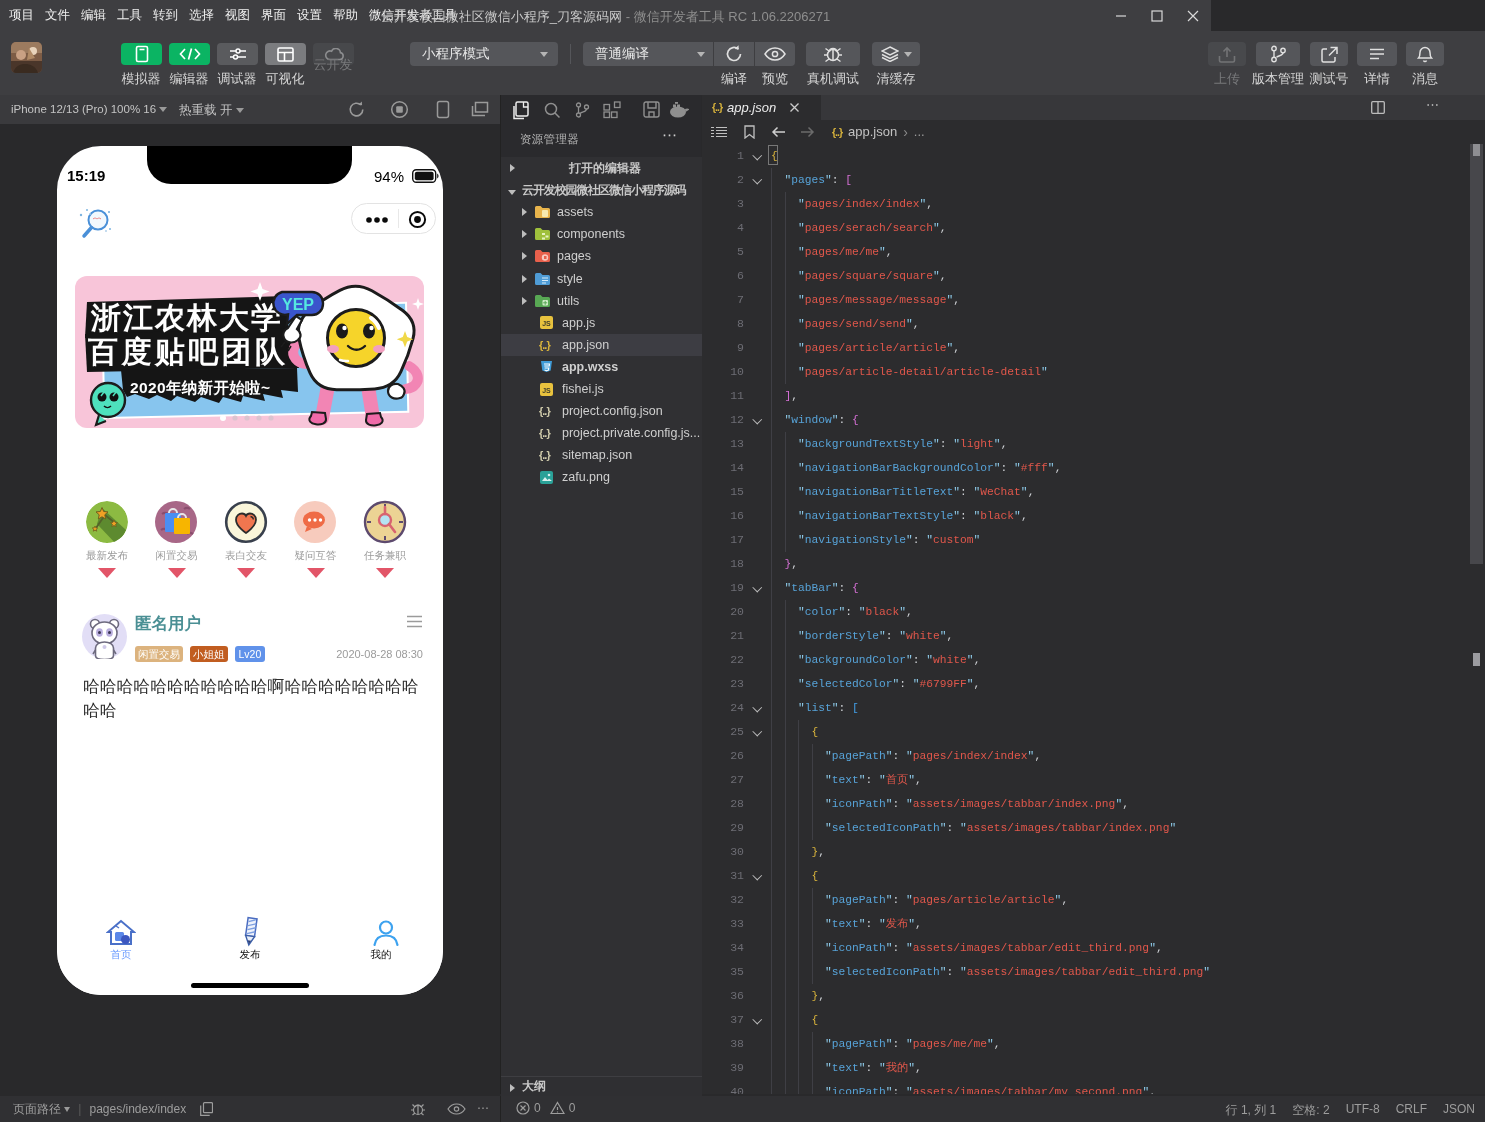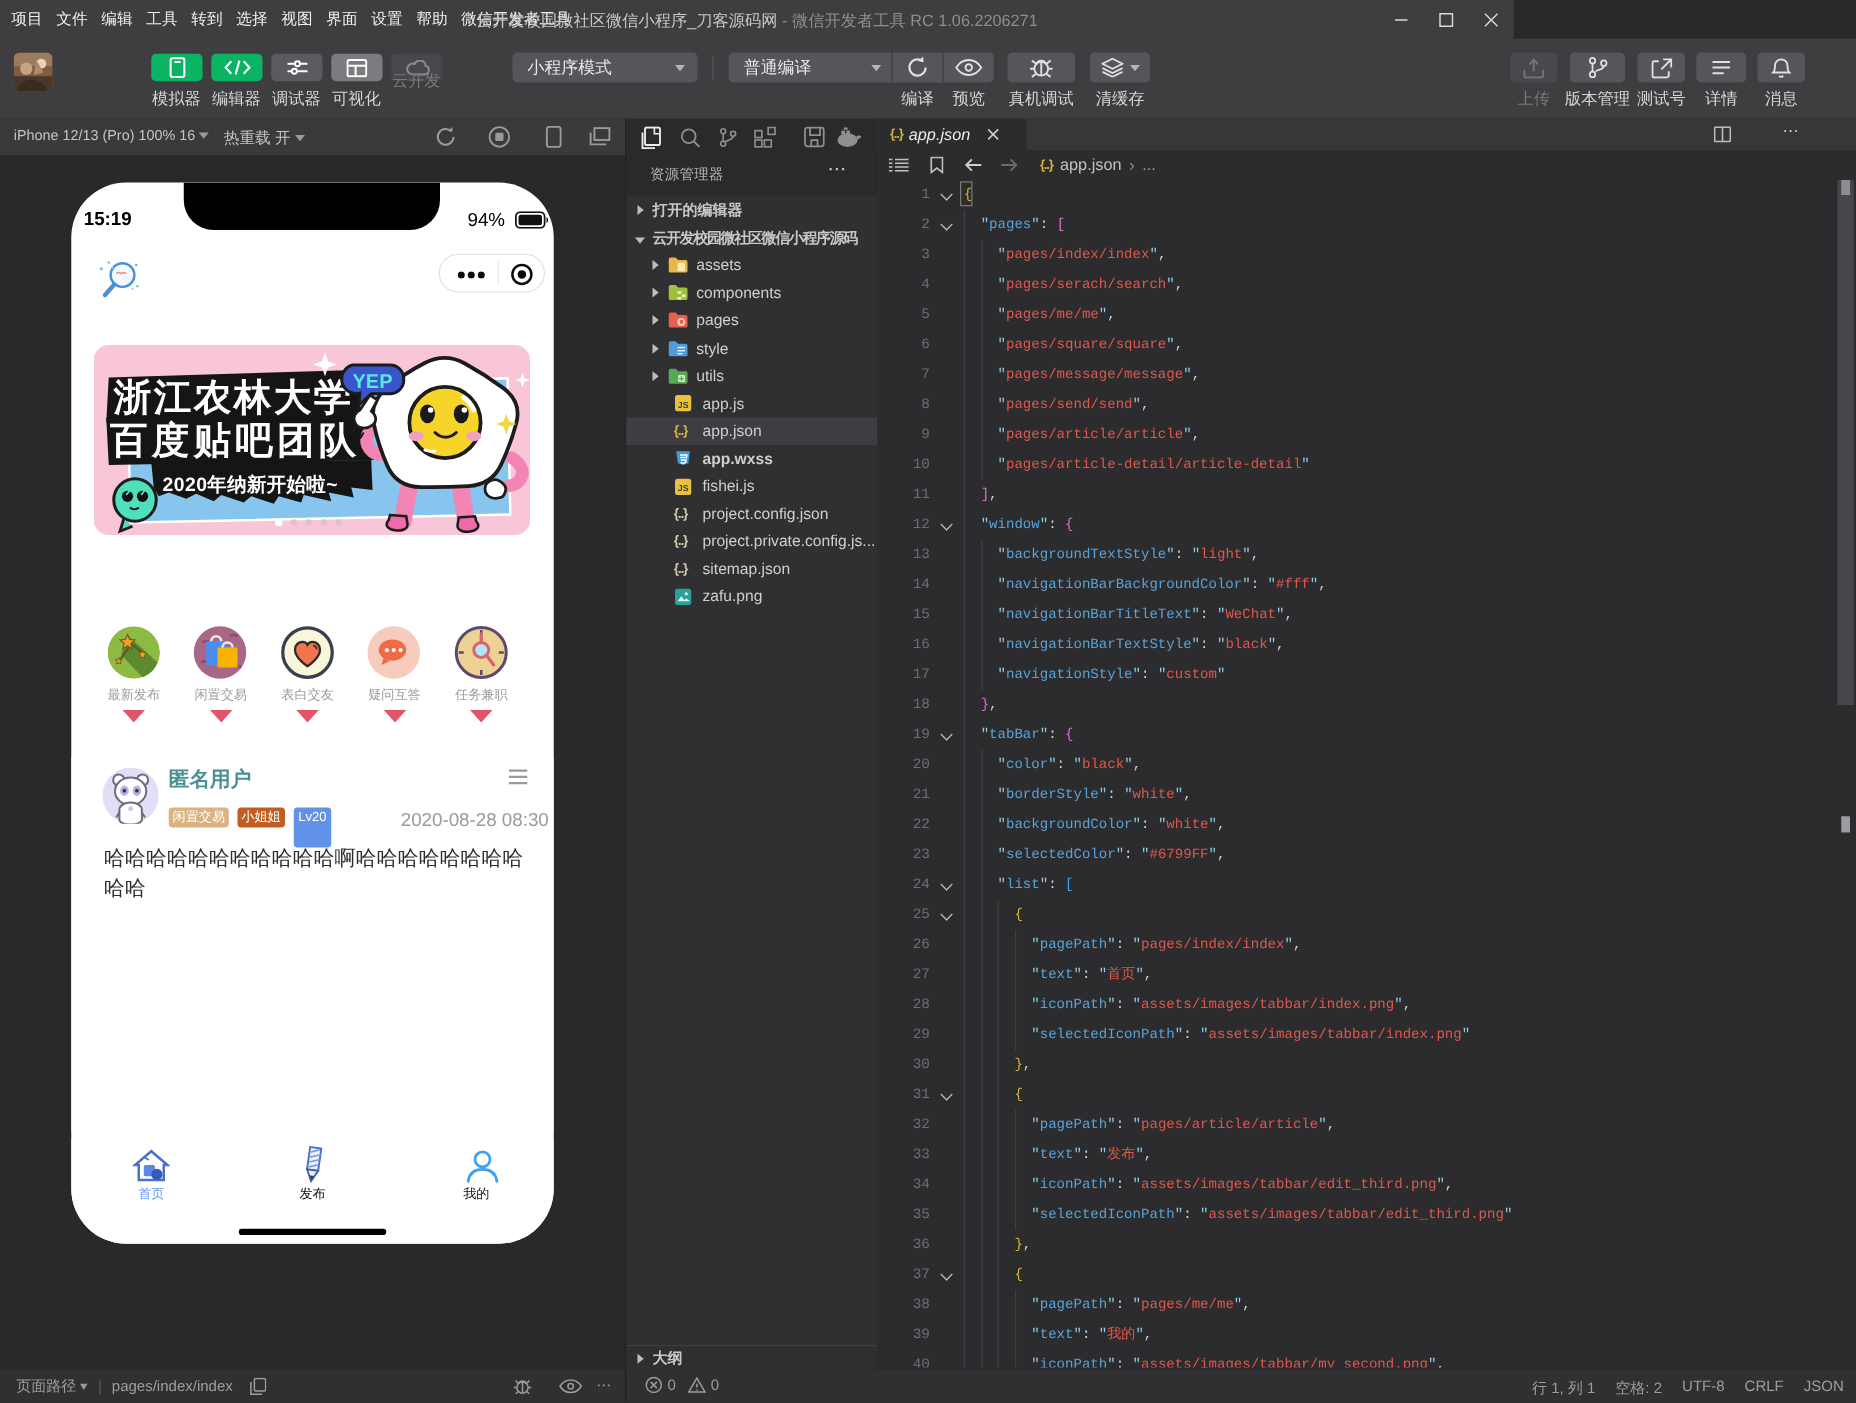--- a/index.html
+++ b/index.html
@@ -394,23 +394,23 @@
           <path d="M13.5 36l-2.5 4M31.5 36l2.5 4" stroke="#6d6a7e" stroke-width="1.6"></path>
     <circle cx="22.5" cy="33" r="2" fill="#cfc9e8"></circle>
    </svg>
    <div style="position:absolute;left:78px;top:7px;font-size:16.5px;font-weight:bold;color:#4a8f94">匿名用户</div>
    <svg style="position:absolute;left:350px;top:9px" width="15" height="13">
           <path d="M0 1.5h15M0 6.5h15M0 11.5h15" stroke="#9b9b9b" stroke-width="1.7"></path>
         </svg>
    <div style="position:absolute;left:78px;top:40px;display:flex;gap:7px">
     <div style="height:16px;padding:0 3px;background:#dcb37e;color:#fff;font-size:10.5px;line-height:16px;border-radius:3px">闲置交易</div>
     <div style="height:16px;padding:0 3px;background:#c15d20;color:#fff;font-size:10.5px;line-height:16px;border-radius:3px">小姐姐</div>
-    <div style="height:32px;padding:0 4px;background:#6092ea;color:#fff;font-size:10.5px;line-height:16px;border-radius:3px">Lv20</div>
+    <div style="height:16px;padding:0 4px;background:#6092ea;color:#fff;font-size:10.5px;line-height:16px;border-radius:3px">Lv20</div>
    </div>
-   <div style="position:absolute;right:4px;top:42px;font-size:15px;color:#9b9b9b">2020-08-28 08:30</div>
+   <div style="position:absolute;right:20px;top:42px;font-size:11px;color:#9b9b9b">2020-08-28 08:30</div>
    <div style="position:absolute;left:26px;top:69px;width:348px;font-size:16.8px;line-height:24px;color:#2e2e2e">哈哈哈哈哈哈哈哈哈哈哈啊哈哈哈哈哈哈哈哈哈哈</div>
   </div>
 
   <div style="position:absolute;left:0;top:765px;width:386px;height:84px;background:#fff">
    <svg style="position:absolute;left:49px;top:8px" width="30" height="28" viewBox="0 0 30 28">
      <path d="M15 2L2 13h3v12h20V13h3z" fill="#fff" stroke="#4a70c8" stroke-width="2"></path>
      <rect x="9" y="13" width="9" height="9" rx="1.5" fill="#5b87e8"></rect>
      <circle cx="19.5" cy="20.5" r="4.5" fill="#3c57c0"></circle>
      <path d="M10 7l3 2" stroke="#4a70c8" stroke-width="1.4"></path>
    </svg>
@@ -465,21 +465,21 @@
         <ellipse cx="10" cy="10" rx="8" ry="5.5" fill="#8f8f8f"></ellipse>
         <path d="M17 7c2-1 3.5-.5 4.5.5l-4 2.5z" fill="#8f8f8f"></path>
         <rect x="5" y="2.5" width="3" height="3" fill="#8f8f8f"></rect>
         <rect x="9" y="2.5" width="3" height="3" fill="#8f8f8f"></rect>
         <rect x="7" y="-1" width="3" height="2.8" fill="#8f8f8f"></rect>
       </svg>
  </div>
  <div style="position:absolute;left:19px;top:37px;font-size:11.5px;color:#b4b4b4;letter-spacing:0.3px">资源管理器</div>
  <div style="position:absolute;right:22px;top:31px;color:#d0d0d0;font-size:15px;letter-spacing:2px">⋯</div>
  <div class="tree">
- <div class="trow" style="top:0px;">
+ <div class="trow" style="top:0px;gap:47px;">
         <span style="margin-left:9px"><span style="display:inline-block;width:0;height:0;border-top:4px solid transparent;border-bottom:4px solid transparent;border-left:5px solid #bdbdbd;margin-right:7px"></span></span>
         <span style="font-weight:bold;color:#c8c8c8;font-size:12px">打开的编辑器</span>
       </div>
 <div class="trow" style="top:22.099999999999994px;">
         <span style="margin-left:7px"><span style="display:inline-block;width:0;height:0;border-left:4px solid transparent;border-right:4px solid transparent;border-top:5px solid #bdbdbd;margin-right:6px;position:relative;top:1px"></span></span>
         <span style="font-weight:bold;color:#c8c8c8;font-size:12px;letter-spacing:-1.1px">云开发校园微社区微信小程序源码</span>
       </div>
 <div class="trow" style="top:44.19999999999999px;">
         <span style="margin-left:21px"><span style="display:inline-block;width:0;height:0;border-top:4px solid transparent;border-bottom:4px solid transparent;border-left:5px solid #bdbdbd;margin-right:7px"></span></span>
         <svg width="17" height="14" viewBox="0 0 17 14" style="margin-right:6px">

